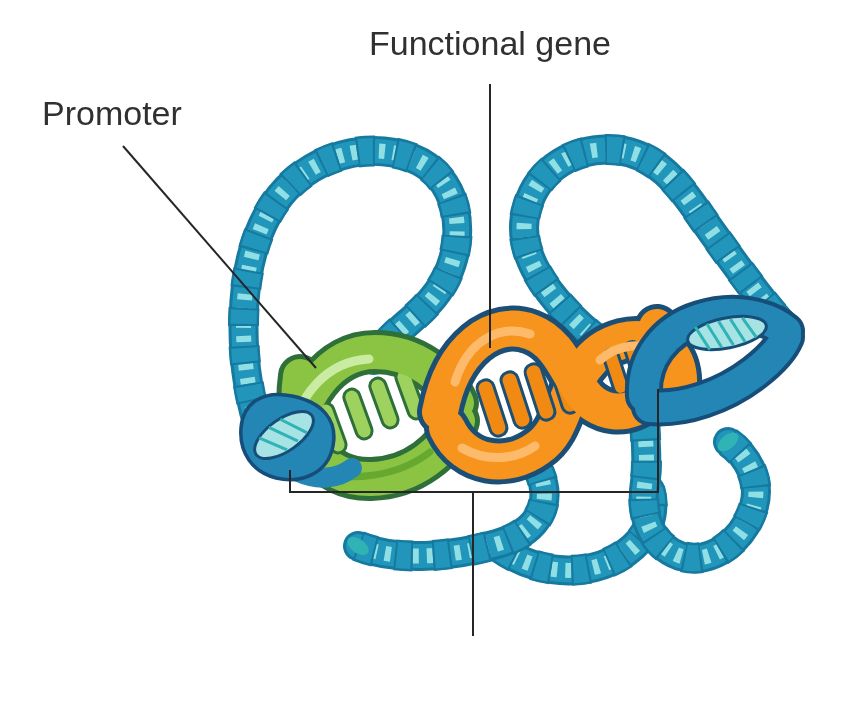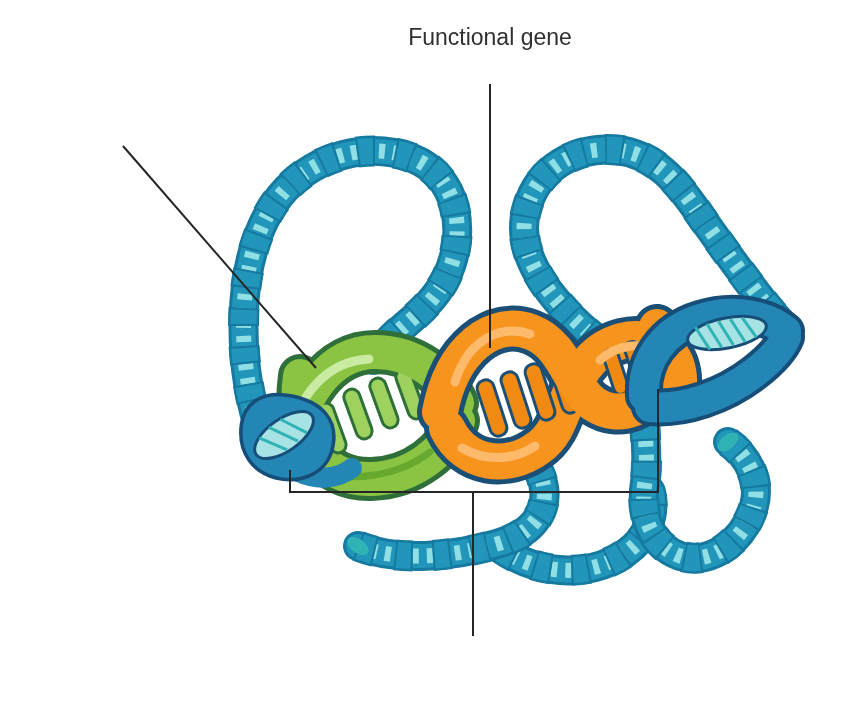--- a/index.html
+++ b/index.html
@@ -7,21 +7,21 @@
     position:relative;
     width:844px; height:719px;
     background:var(--background,#fff);
     font-family:"Liberation Sans", sans-serif;
     overflow:hidden;
   }
   .canvas svg { position:absolute; left:0; top:0; }
   .lbl {
     position:absolute;
     color:var(--text_color,#303030);
-    font-size:23px;
+    font-size:34px;
     line-height:1.15;
     white-space:nowrap;
   }
   .lbl.center { text-align:center; }
 
   
   .rope-o  { fill:none; stroke:var(--strand_outline); stroke-width:30; stroke-linecap:round; }
   .rope-b  { fill:none; stroke:var(--strand_blue);    stroke-width:24; stroke-linecap:round; }
   .rope-r  { fill:none; stroke:var(--rung_cyan);      stroke-width:15; stroke-dasharray:6 8; }
   .rope-to { fill:none; stroke:var(--strand_outline); stroke-width:31; stroke-dasharray:18 20; }
@@ -153,14 +153,15 @@
     <g>
       <line class="ann" x1="490" y1="84" x2="490" y2="348"></line>
       <line class="ann" x1="123" y1="146" x2="316" y2="368"></line>
       <polyline class="ann" points="290,470 290,492 658,492 658,389"></polyline>
       <line class="ann" x1="473" y1="492" x2="473" y2="636"></line>
     </g>
   </svg>
 
   <div class="lbl center" style="left:290px; top:24px; width:400px;">Functional gene</div>
 
+  <div class="lbl" style="left:42px; top:94px;">Promoter</div>
 
 </div>
 
 </body></html>

